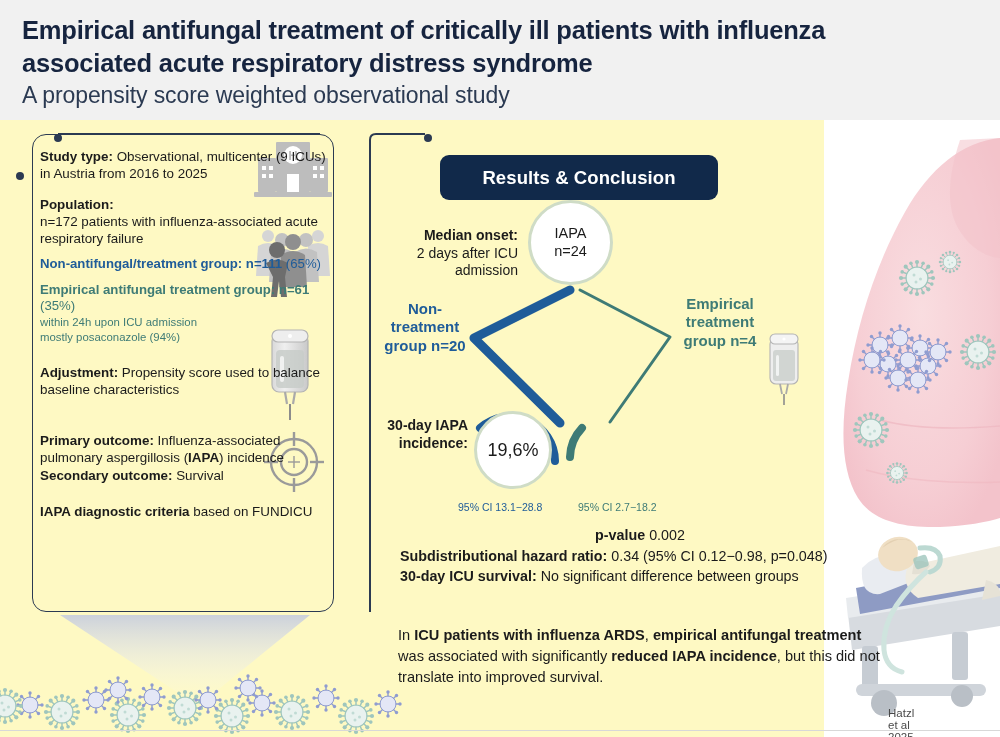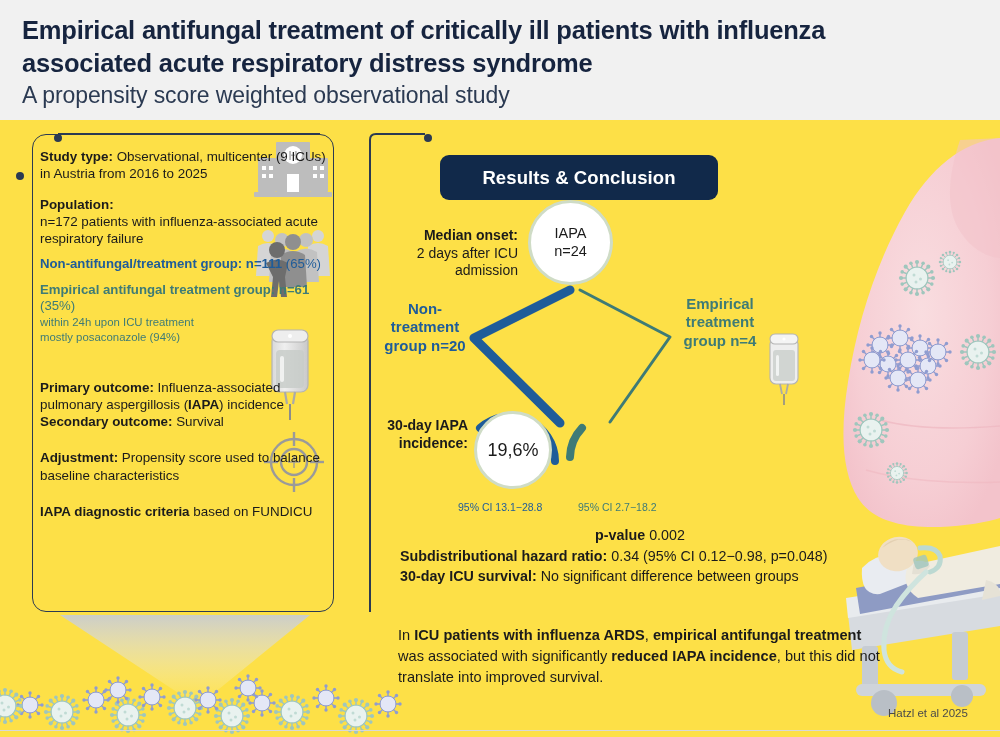--- a/index.html
+++ b/index.html
@@ -4,22 +4,22 @@
 <style>
   * { box-sizing: border-box; margin: 0; padding: 0; }
   html, body {
     width: 1000px; height: 737px;
     font-family: "Liberation Sans", sans-serif;
     background: #ffffff;
     overflow: hidden;
   }
   #page {
     position: relative;
-    width: 1000px; height: 737px;
-    background: #fde047;
+    width: 824px; height: 737px;
+    background: #fef9c3;
   }
 
   
   .header-band {
     position: absolute; left: 0; top: 0;
     width: 1000px; height: 120px;
     background: #f1f1f1;
   }
   .title {
     position: absolute; left: 22px; top: 14px;
@@ -418,30 +418,30 @@
       <b>Study type:</b><span> Observational, multicenter (9 ICUs) in Austria from 2016 to 2025</span>
     </div>
     <div class="blk">
       <b>Population:</b><br>
       <span>n=172 patients with influenza-associated acute respiratory failure</span>
       <div class="sub-blue">
         <span>Non-antifungal/treatment group: n=111</span><span class="light"> (65%)</span>
       </div>
       <div class="sub-teal">
         <span>Empirical antifungal treatment group: n=61</span><span class="light"> (35%)</span>
-        <span class="small">within 24h upon ICU treatment</span>
+        <span class="small">within 24h upon ICU admission</span>
         <span class="small">mostly posaconazole (94%)</span>
       </div>
+    </div>
+    <div class="blk" style="margin-top:19px;">
+      <b>Adjustment:</b><span> Propensity score used to balance baseline characteristics</span>
     </div>
     <div class="blk" style="margin-top:34px;">
       <b>Primary outcome:</b><span> Influenza-associated pulmonary aspergillosis (</span><b>IAPA</b><span>) incidence</span><br>
       <b>Secondary outcome:</b><span> Survival</span>
-    </div>
-    <div class="blk" style="margin-top:19px;">
-      <b>Adjustment:</b><span> Propensity score used to balance baseline characteristics</span>
     </div>
     <div class="blk" style="margin-top:19px;">
       <b>IAPA diagnostic criteria</b><span> based on FUNDICU</span>
     </div>
   </div>
 
   <div class="results-pill">
     <span>Results &amp; Conclusion</span>
   </div>
 

